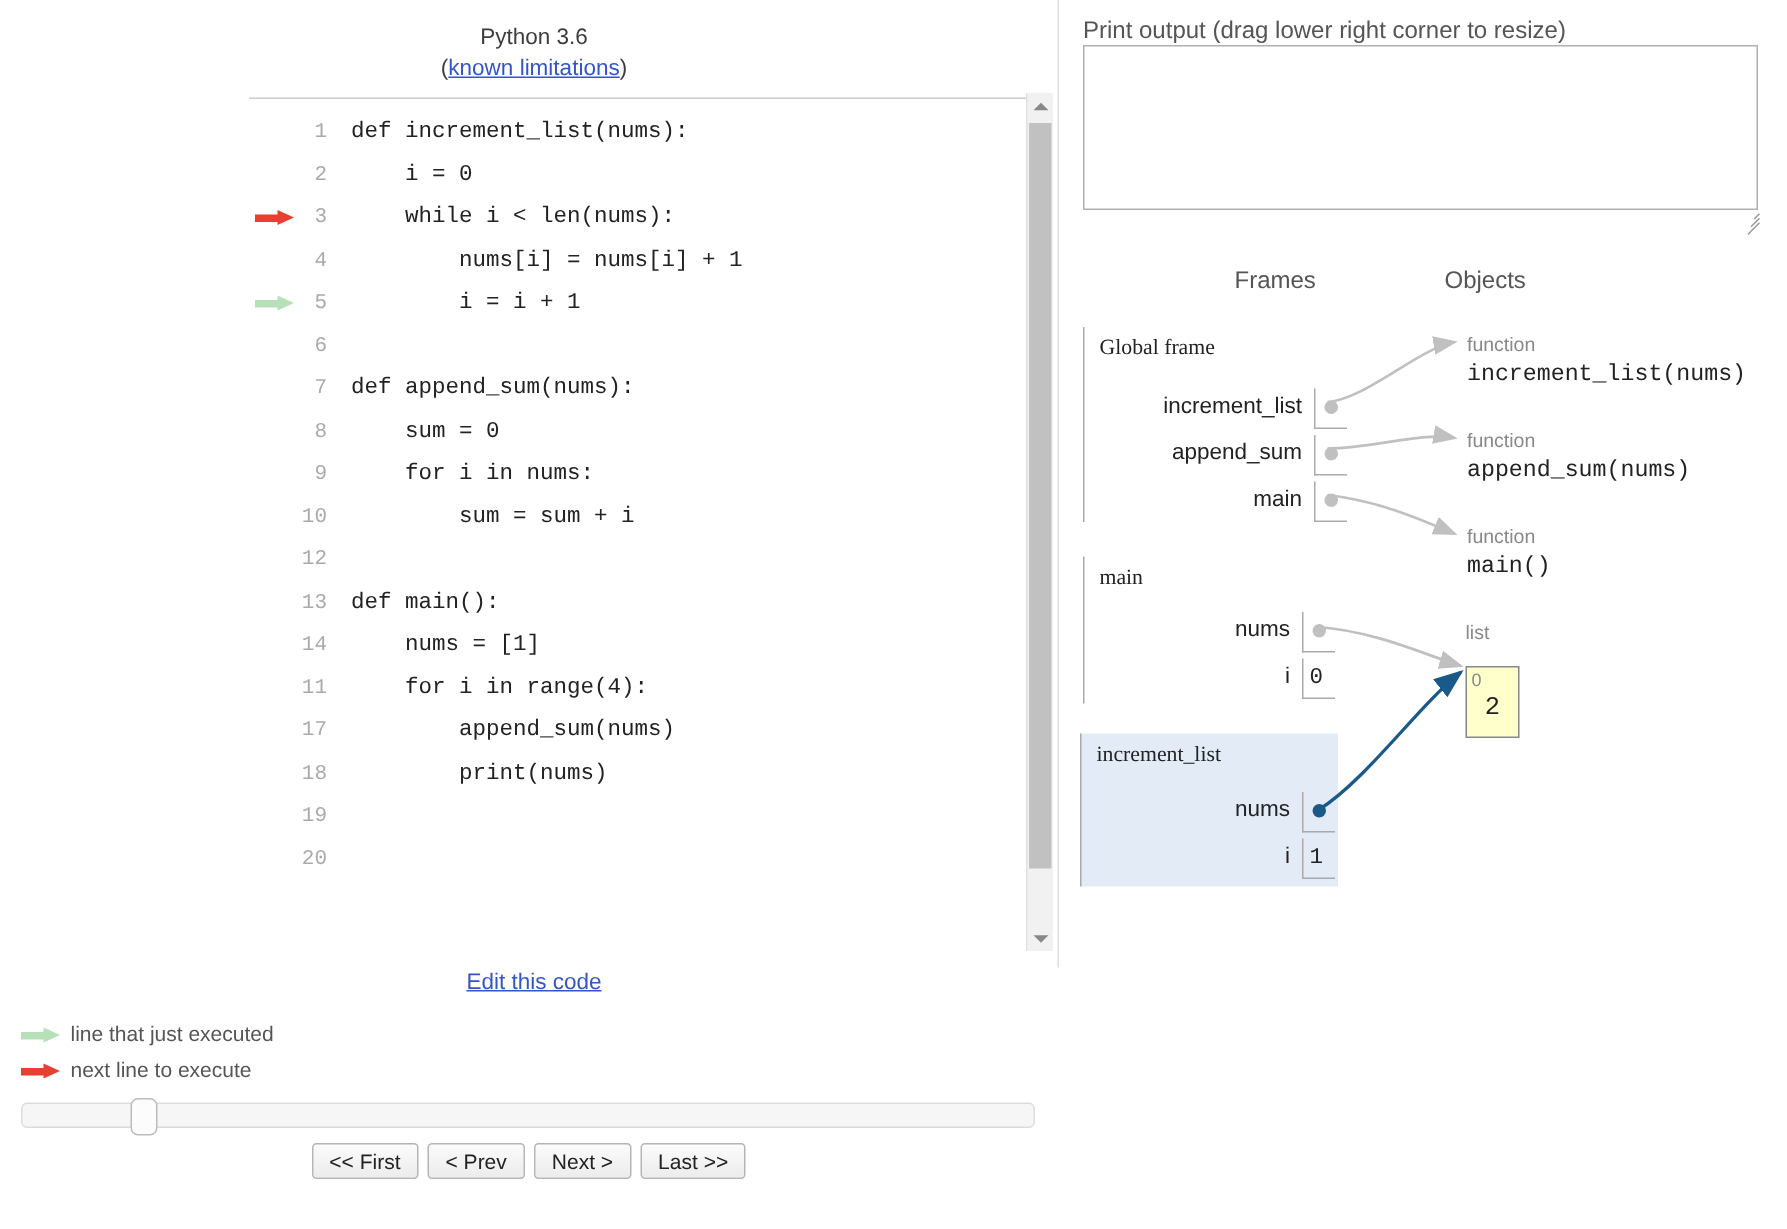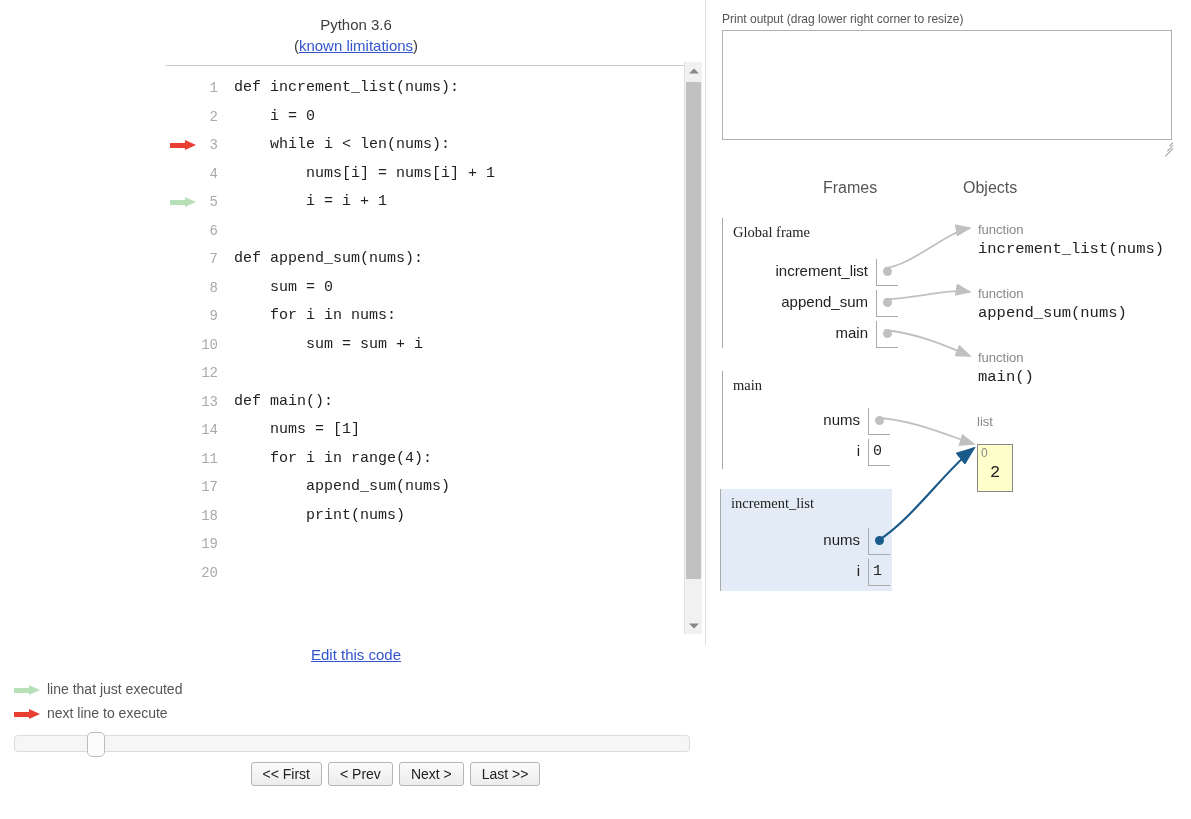--- a/index.html
+++ b/index.html
@@ -218,21 +218,20 @@
     box-sizing: border-box;
     cursor: pointer;
   }
 
   
   #btn-row {
     position: absolute;
     left: 0; top: 762px;
     width: 705px;
     text-align: center;
-    padding-left: 43px;
   }
   .nav-btn {
     display: inline-block;
     margin: 0 3px;
     padding: 3px 11px;
     font-family: "Liberation Sans", sans-serif;
     font-size: 14px;
     color: #222;
     background: linear-gradient(#fbfbfb, #ececec);
     border: 1px solid #b5b5b5;
@@ -250,21 +249,21 @@
 
   
   #right-pane {
     position: absolute;
     left: 706px; top: 0;
     width: 485px; height: 819px;
   }
   #print-output-label {
     position: absolute;
     left: 16px; top: 12px;
-    font-size: 12px;
+    font-size: 16px;
     color: #555555;
     white-space: nowrap;
   }
   #print-output-box {
     position: absolute;
     left: 16px; top: 30px;
     width: 450px; height: 110px;
     background: #ffffff;
     border: 1px solid #b0b0b0;
     box-sizing: border-box;

